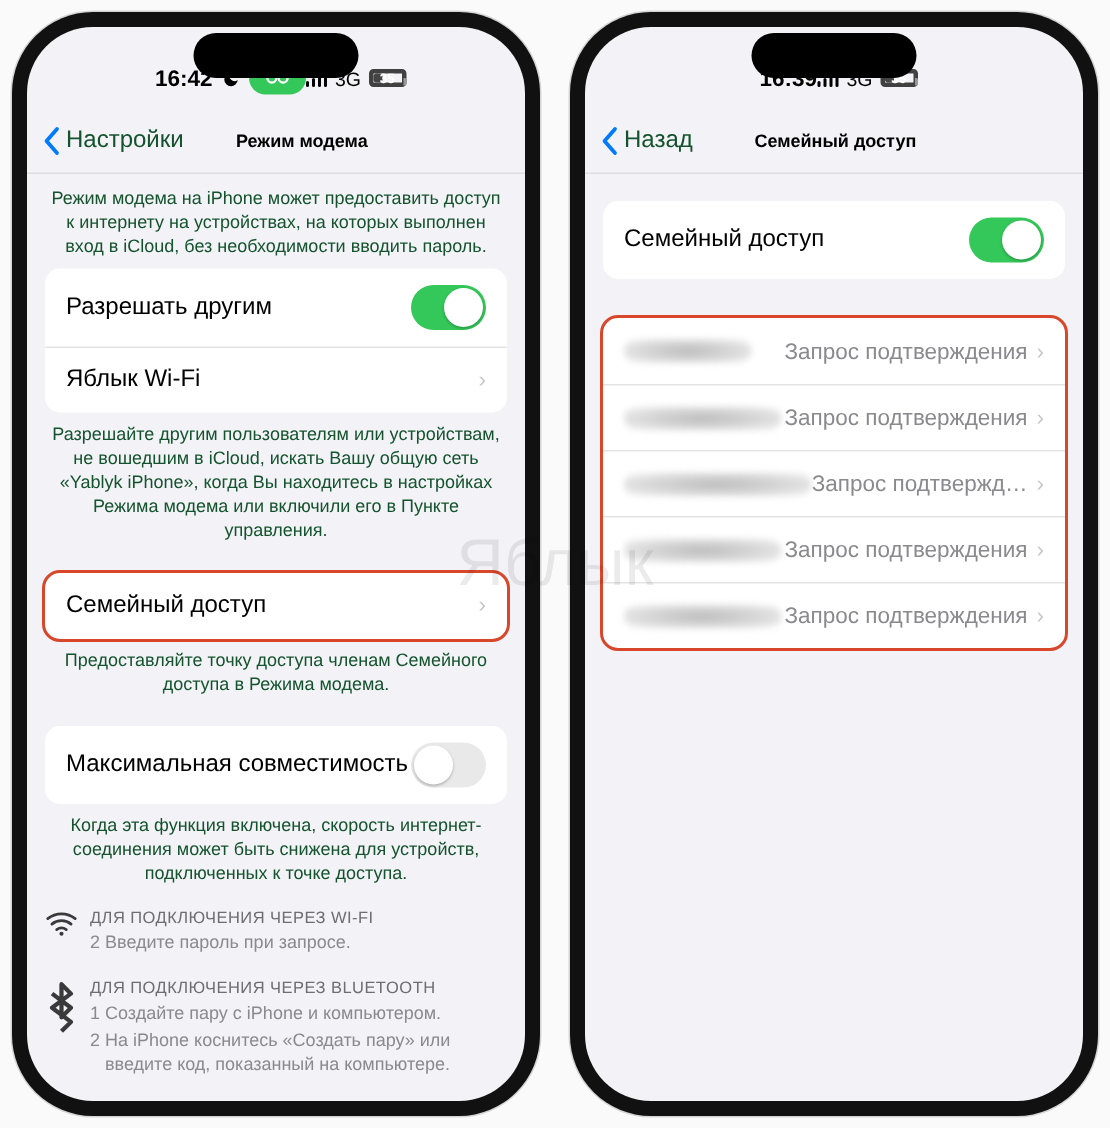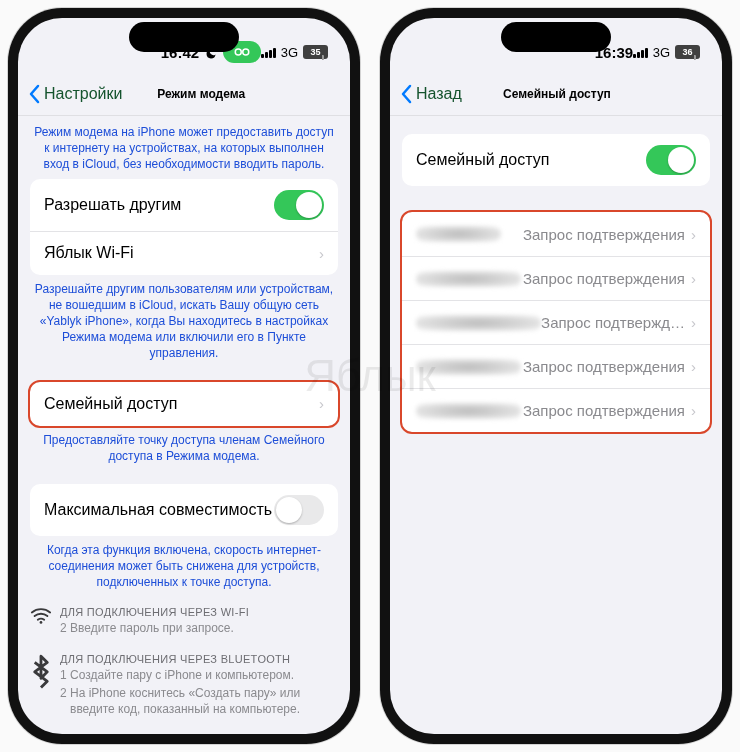--- a/index.html
+++ b/index.html
@@ -37,59 +37,59 @@
   .island {
     position: absolute; top: 14px; left: 50%;
     transform: translateX(-50%);
     width: 110px; height: 30px;
     background: #000; border-radius: 17px;
     z-index: 30;
   }
   
   .status {
     height: 54px;
-    display: flex; align-items: center; justify-content: flex-end;
+    display: flex; align-items: center; justify-content: center;
     padding: 0 22px 0 28px; padding-top: 14px;
     color: #000; font-size: 15px; font-weight: 600;
   }
   .status-left { display: flex; align-items: center; gap: 6px; }
   .moon { width: 12px; height: 12px; display:inline-block; }
   .share-pill {
     background: #34c759; color:#fff;
     border-radius: 14px; padding: 4px 10px;
     display:flex; align-items:center; justify-content:center;
     font-size: 12px;
   }
   .status-right { display:flex; align-items:center; gap:5px; font-size:13px; font-weight:400; }
   .bars { display:flex; align-items:flex-end; gap:1.5px; height:11px; }
   .bars span { width:2.5px; background:#000; border-radius:1px; }
   .bars span:nth-child(1){height:4px}.bars span:nth-child(2){height:6px}
   .bars span:nth-child(3){height:8px}.bars span:nth-child(4){height:10px}
   .netlabel { font-size:13px; font-weight:500; }
   .battery {
-    width:25px; height:12px; border:7px solid #404040; border-radius:3px;
+    width:25px; height:12px; border:3px solid #404040; border-radius:3px;
     position:relative; display:flex; align-items:center;
   }
   .battery::after { content:""; position:absolute; right:-3px; top:3px; width:2px; height:5px; background:#999; border-radius:0 1px 1px 0;}
   .battery .fill { background:#444; height:100%; border-radius:2px; }
   .battery .pct { position:absolute; left:0; right:0; text-align:center; font-size:9px; color:#fff; line-height:10px; font-weight:600;}
   
   .nav {
     height: 44px; display:flex; align-items:center;
     padding: 0 10px; background:#f2f2f7;
     border-bottom: 0.5px solid rgba(0,0,0,0.08);
   }
   .back { color:#14532d; display:flex; align-items:center; gap:2px; font-size:16px; }
   .back svg { width:14px; height:20px; }
   .nav-title { flex:1; text-align:center; font-size:12px; font-weight:600; margin-left:-60px; }
   .nav-spacer { width:0; }
   
   .content { padding-bottom: 20px; }
   .group-note {
-    color:#1d4ed8; font-size:12px; line-height:1.35;
+    color:#14532d; font-size:12px; line-height:1.35;
     padding: 8px 16px 6px 16px; text-align:center;
   }
   .group-note.left { text-align:center; padding-top:6px;}
   .group {
     background:#fff; margin: 0 12px; border-radius:10px;
     overflow:hidden;
   }
   .row {
     display:flex; align-items:center; justify-content:space-between;
     padding: 11px 14px; min-height:44px;

